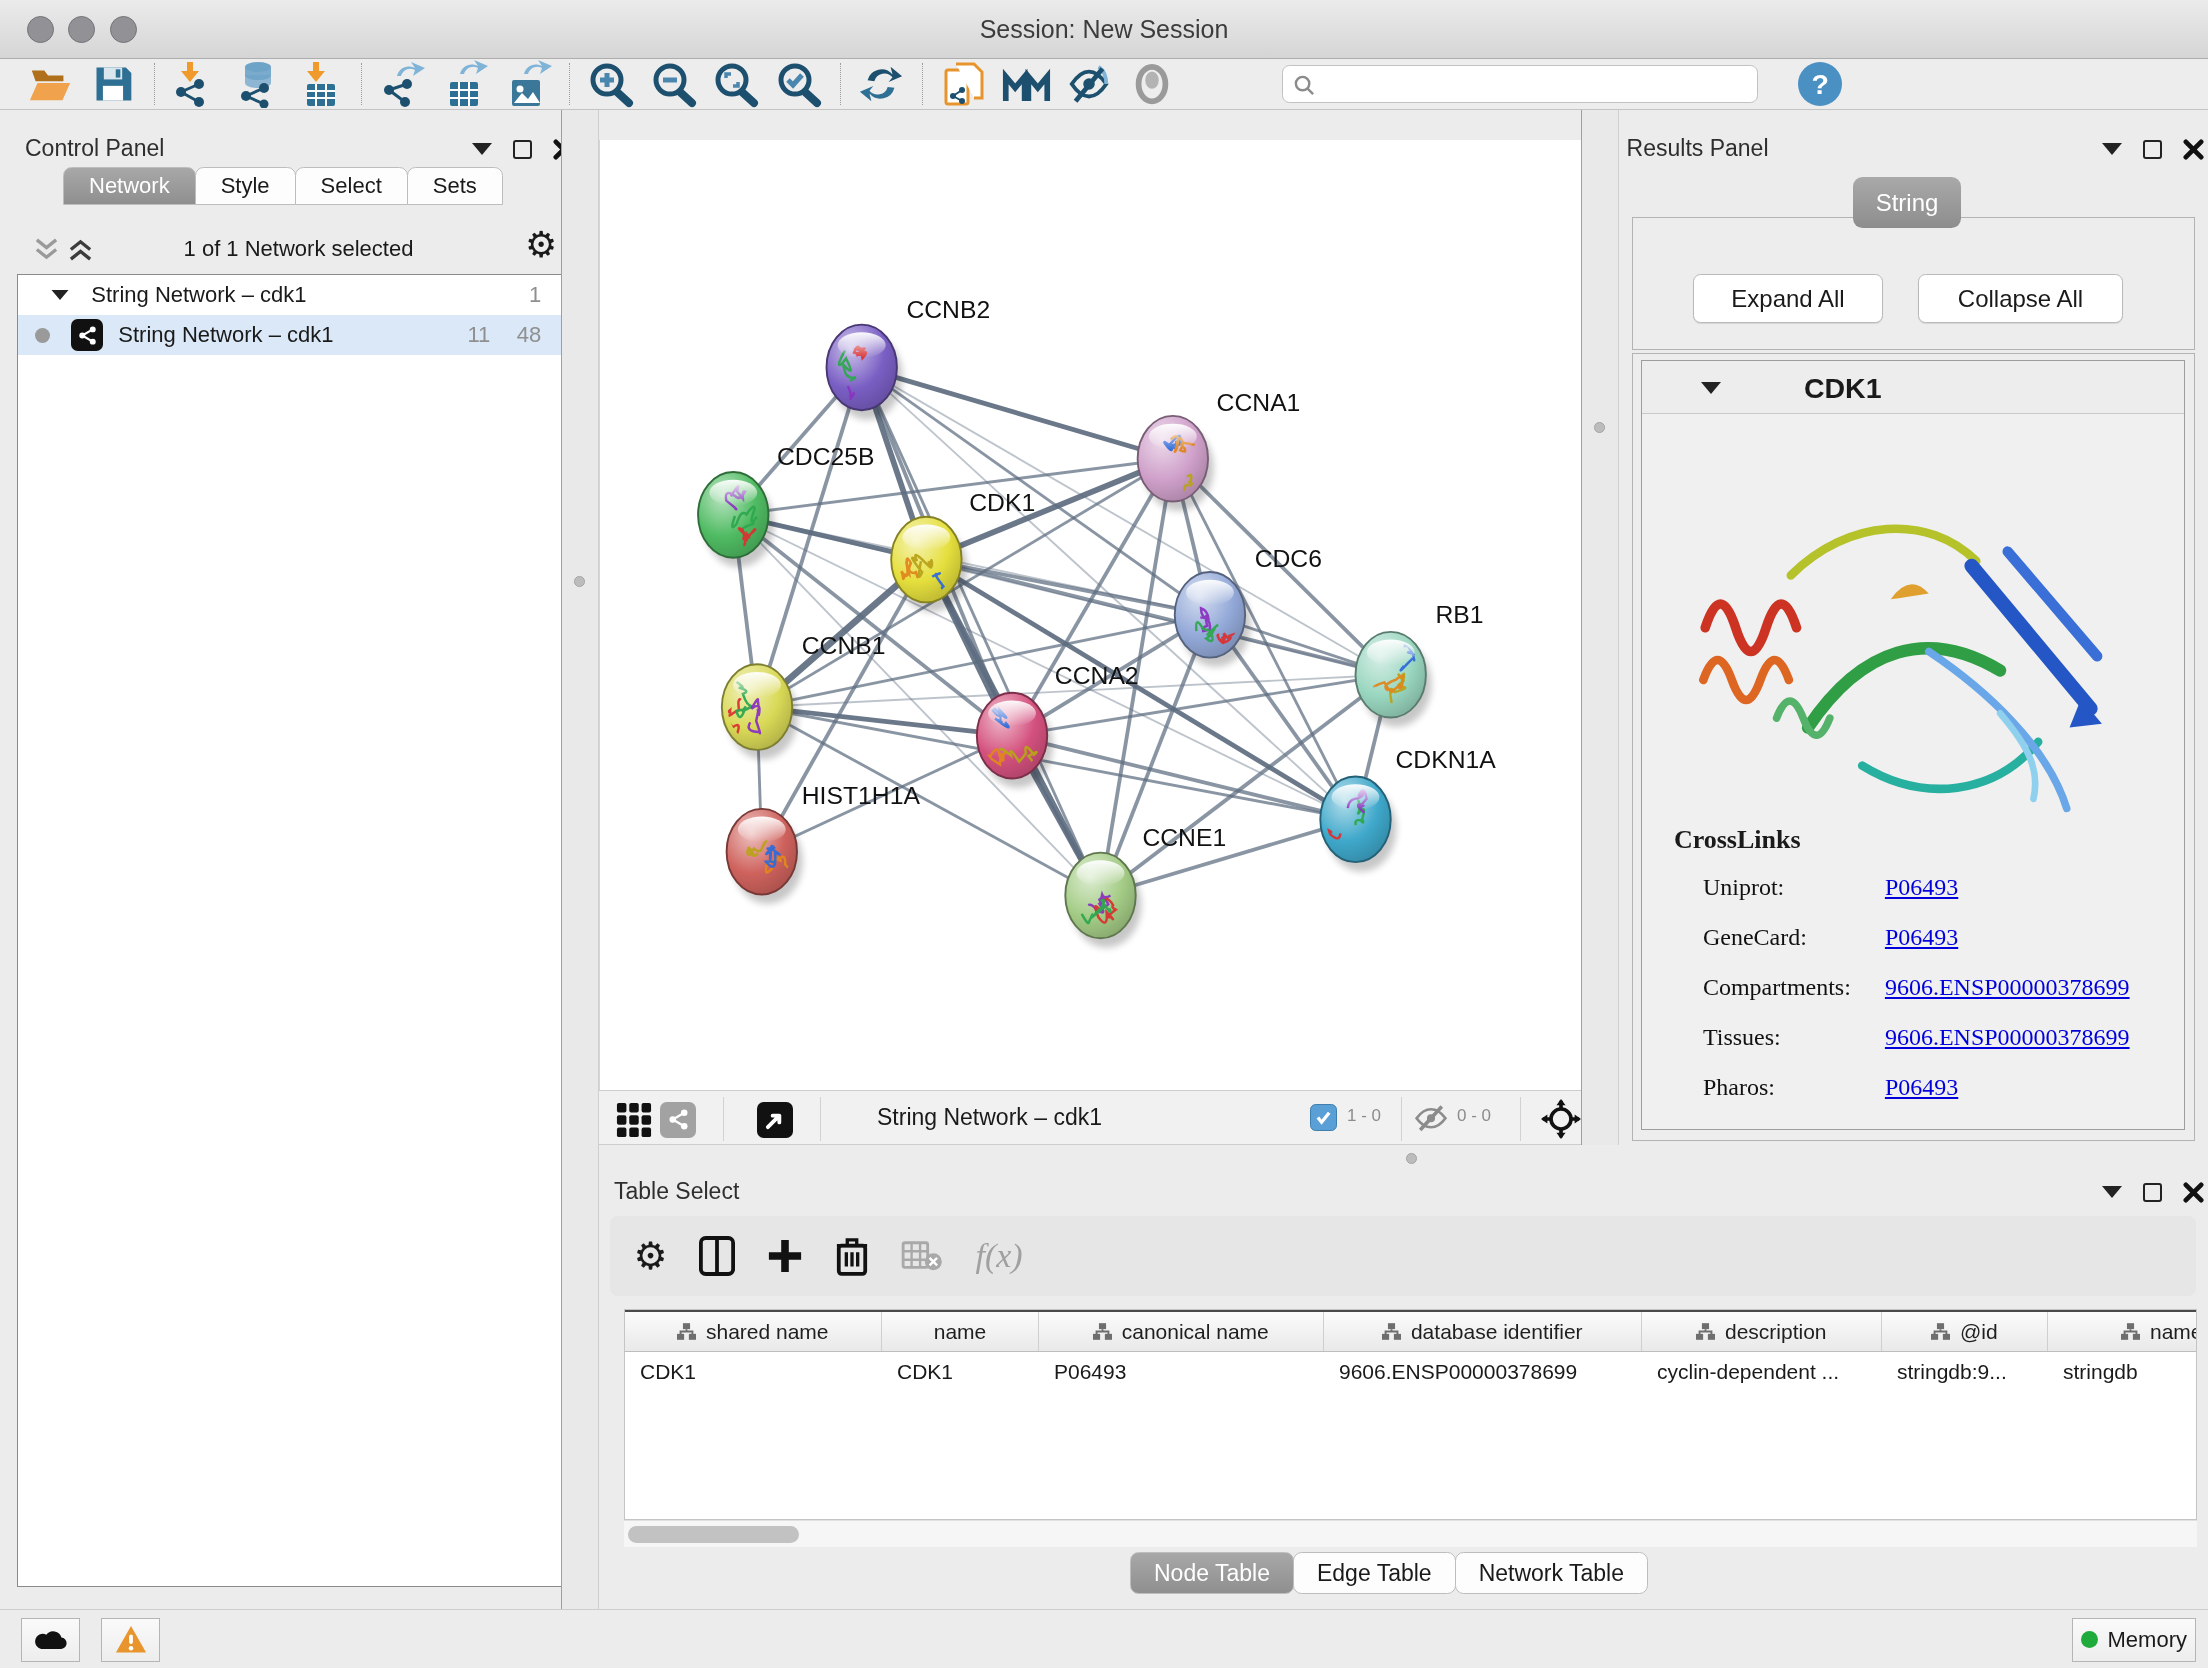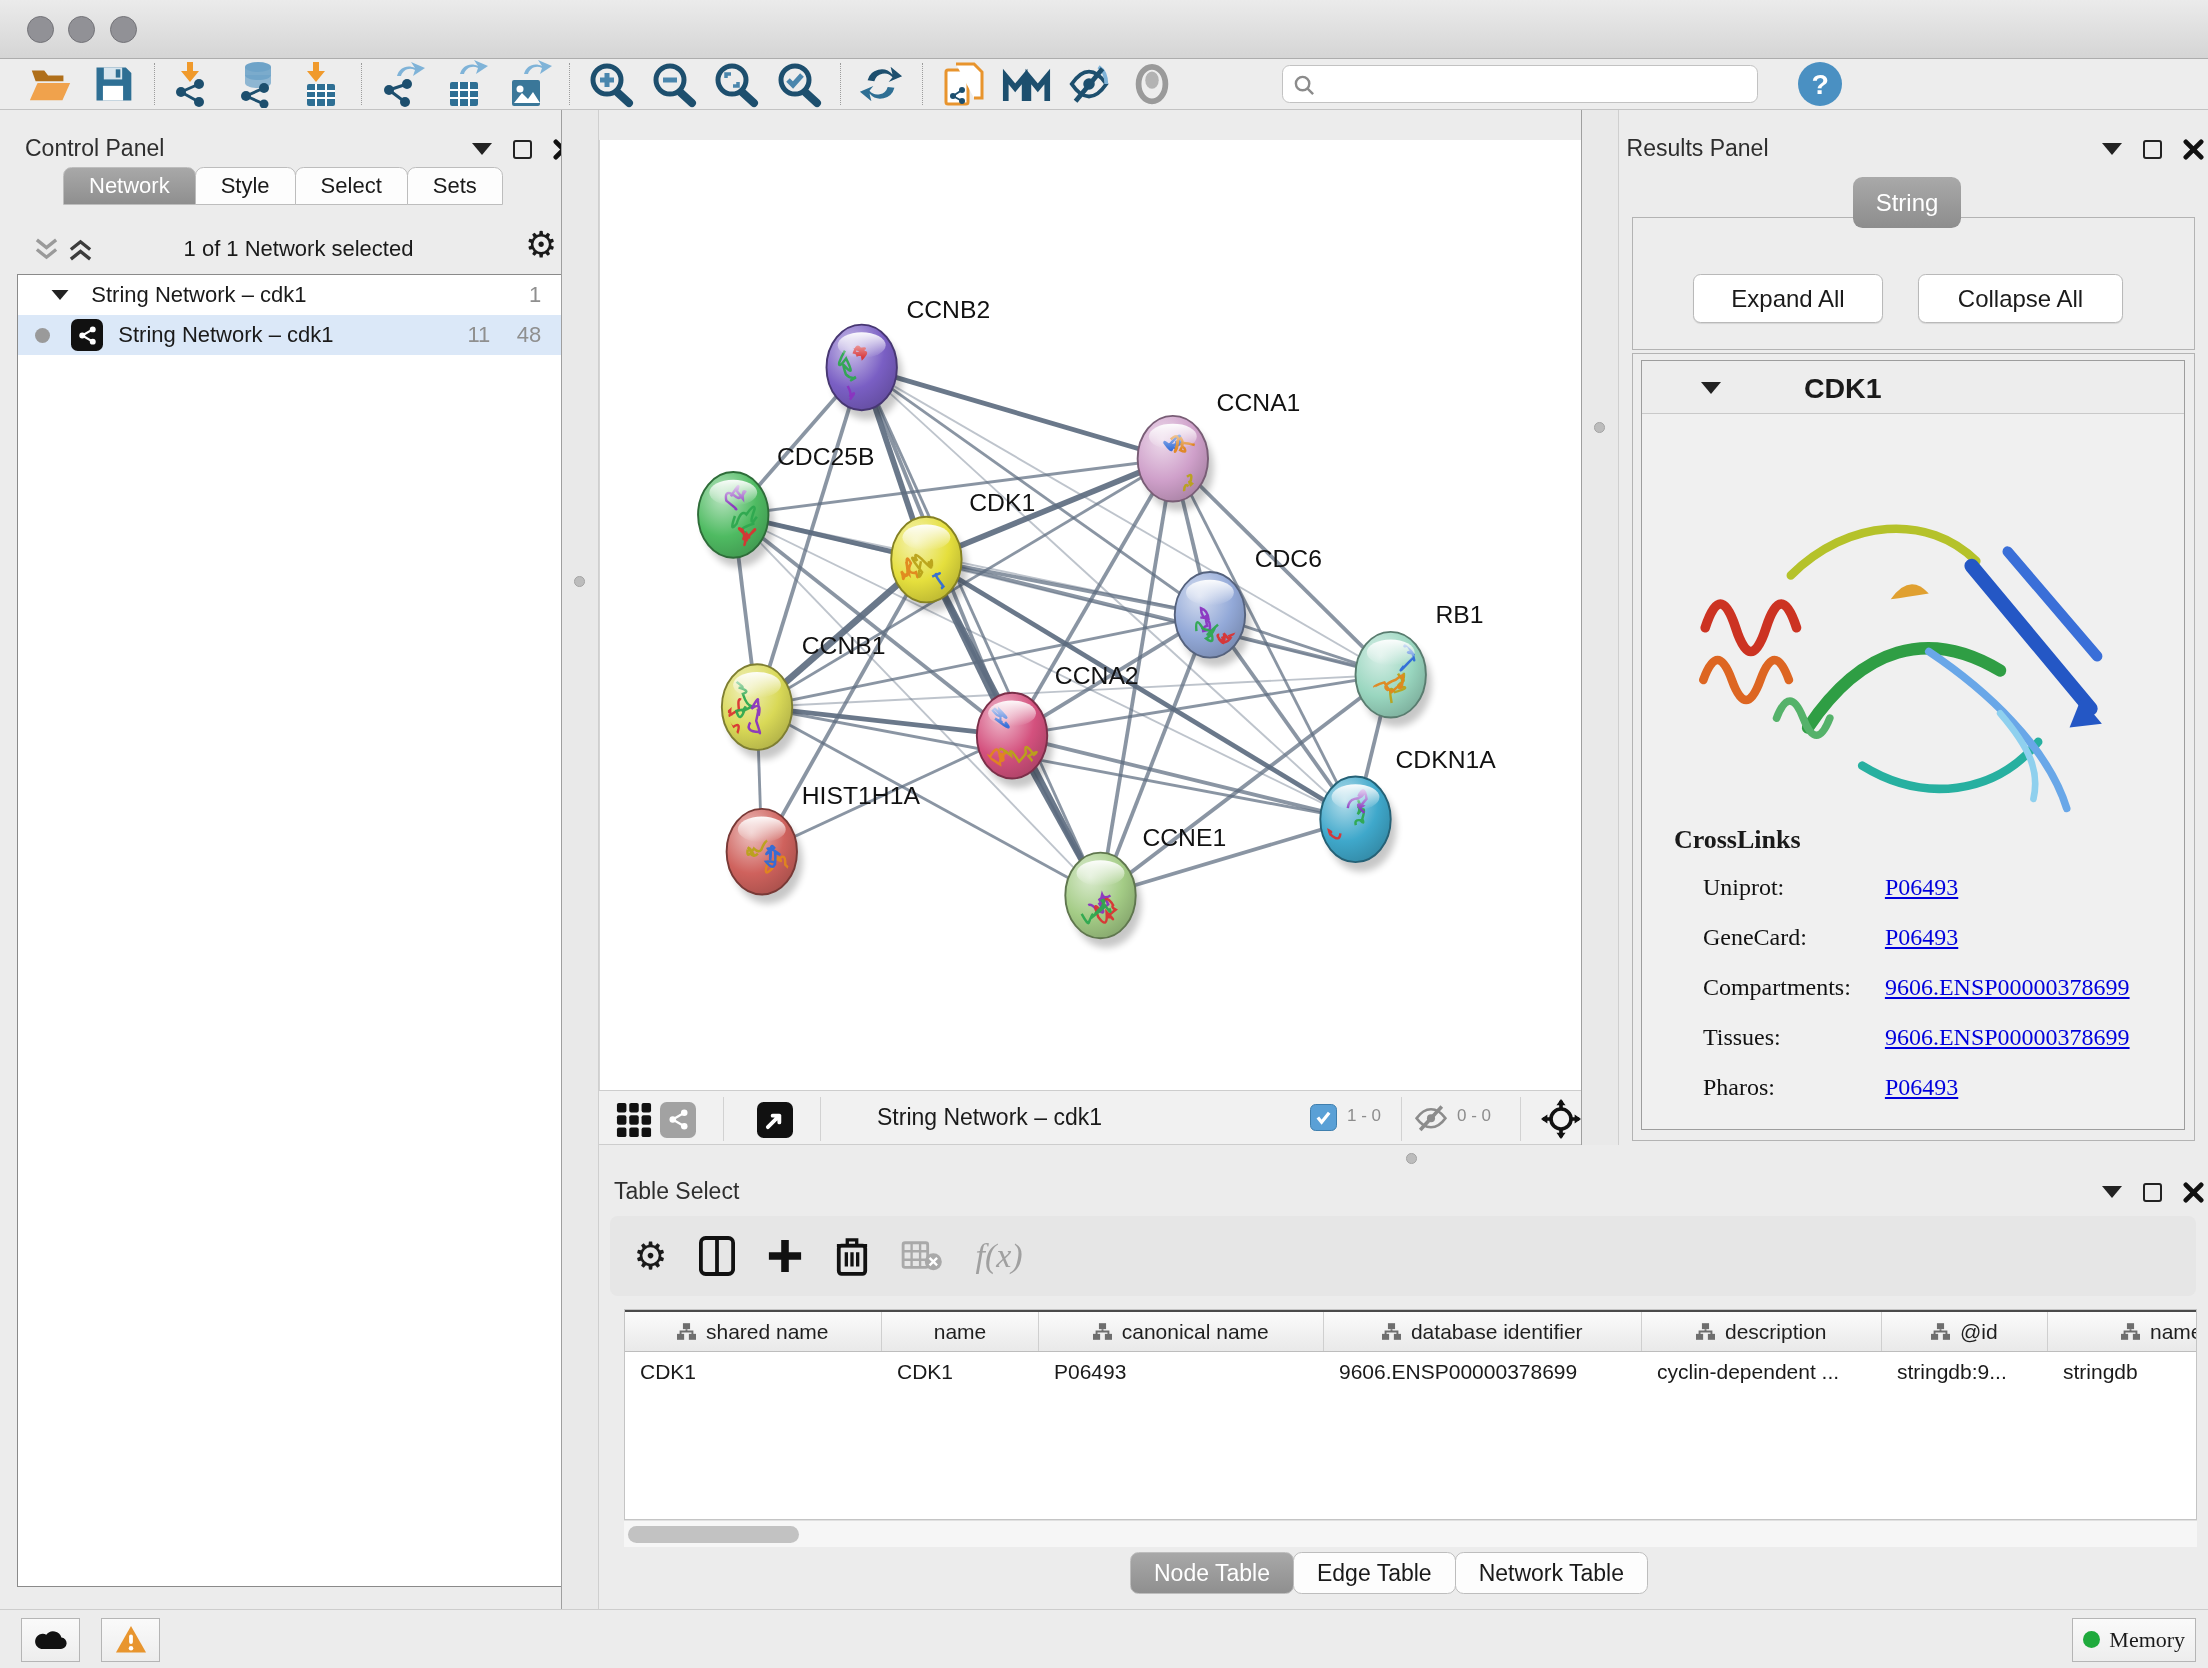--- a/index.html
+++ b/index.html
@@ -63,31 +63,32 @@
   .thead { display:flex; background:linear-gradient(#fbfbfb,#e9e9e9); border-top:2.9px solid #4a4a4a; border-bottom:1px solid #bdbdbd; height:42px; }
   .th { display:flex; align-items:center; justify-content:center; gap:9.5px; font-size:21px; color:#1f1f1f; border-right:1px solid #cfcfcf; flex:none; overflow:hidden; }
   .trow { display:flex; height:40px; background:#fff; }
   .td { display:flex; align-items:center; padding-left:15px; font-size:21px; flex:none; overflow:hidden; white-space:nowrap; }
   .btab { height:42px; padding:0 23px; background:#fdfdfd; border:1px solid #bdbdbd; display:flex; align-items:center; font-size:23px; border-radius:8.6px; margin-right:-1px; }
   .btab.sel { background:linear-gradient(#a8a8a8,#8f8f8f); color:#fff; }
   .scroll-track { background:#f6f6f6; border-top:1px solid #e0e0e0; }
   .scroll-thumb { background:#c2c2c2; border-radius:8.6px; }
 
   
-  .statusbar { left:0; top:1609px; width:2208px; height:59px; background:#ececec; border-top:1.9px solid #cdcdcd;font-family:Liberation Serif, serif; }
+  .statusbar { left:0; top:1609px; width:2208px; height:59px; background:#ececec; border-top:1.9px solid #cdcdcd; }
   .sb-btn { position:absolute; top:7.6px; height:44px; background:linear-gradient(#fafafa,#ededed); border:1.9px solid #b5b5b5; display:flex; align-items:center; justify-content:center; }
   .mem-dot { width:17px; height:17px; border-radius:50%; background:#1faa3c; margin-right:9.5px; }
 </style>
 </head>
 <body>
 
 <div class="abs titlebar">
   <span class="tl" style="left:27px"></span>
   <span class="tl" style="left:68px"></span>
   <span class="tl" style="left:110px"></span>
+  <div class="win-title">Session: New Session</div>
 </div>
 
 <div class="abs toolbar">
   <span style="width:19px"></span>
   <span class="tbi">
       <svg width="46" height="46" viewBox="0 0 48 48">
         <path d="M5 10h13l4 5h16v6H9z" fill="#b06f1a"></path>
         <path d="M3 41l8-18h34l-8 18z" fill="#f0a24c"></path>
       </svg>
     </span>

